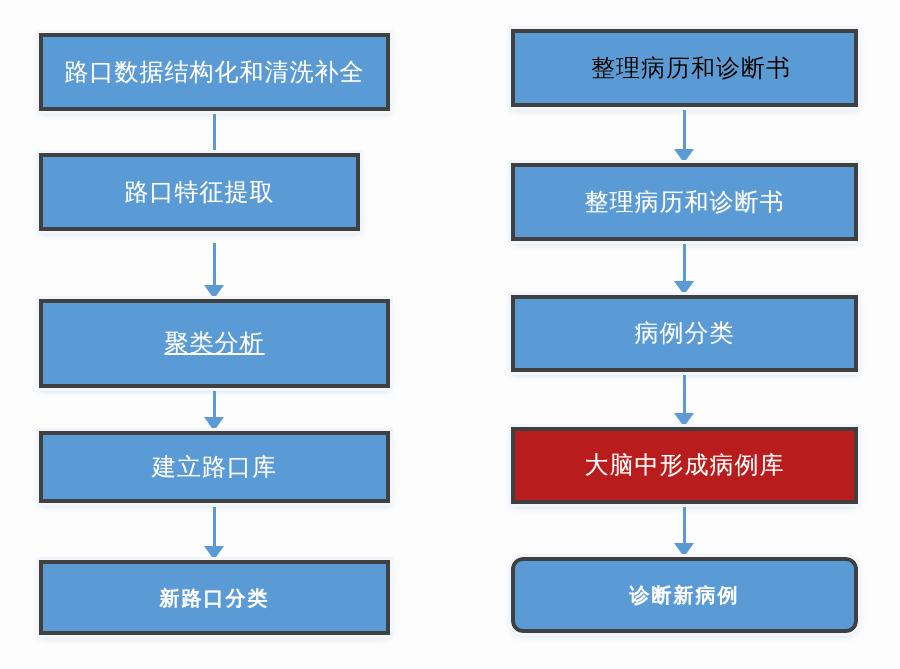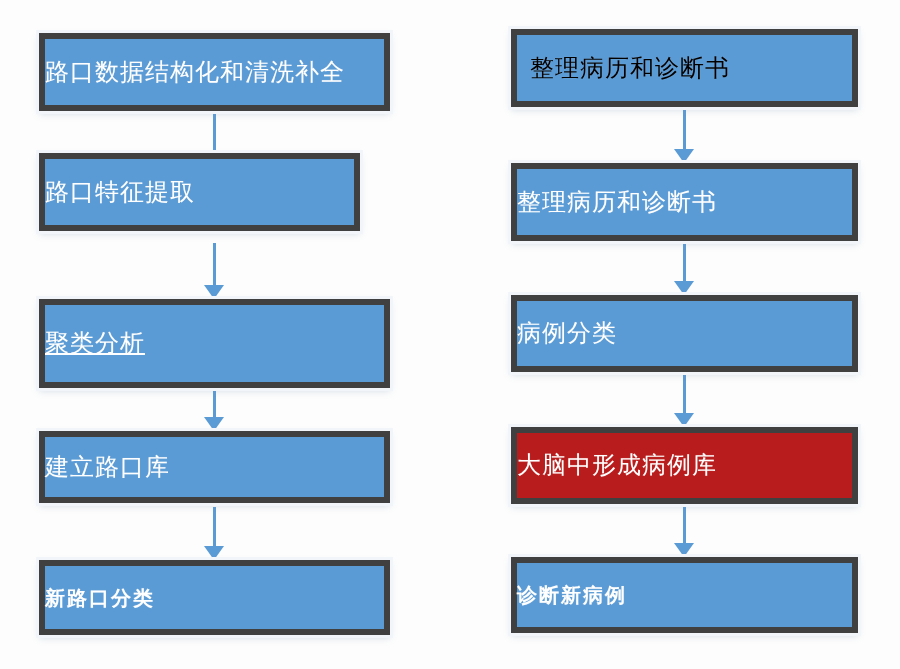--- a/index.html
+++ b/index.html
@@ -27,24 +27,25 @@
     position: absolute;
     top: 0;
     height: 669px;
   }
 
   
   .node {
     position: absolute;
     box-sizing: border-box;
     background: #5b9bd5;
-    border: 6px solid #404040;
+    border: 4px solid #404040;
     outline: 3px solid #f2f5f9;
     display: flex;
     align-items: center;
+    justify-content: center;
     color: #ffffff;
     text-align: center;
     letter-spacing: 1px;
     box-shadow: 0 3px 7px rgba(120,150,180,0.30),
                 0 1px 2px rgba(120,150,180,0.25);
   }
   .node .label {
     display: block;
     line-height: 1.2;
     font-weight: 400;
@@ -142,17 +143,17 @@
       </div>
       <div class="node" style="left: 511px; top: 163px; width: 347px; height: 78px; background: rgb(91, 155, 213); color: rgb(255, 255, 255);">
         <span class="label">整理病历和诊断书</span>
       </div>
       <div class="node" style="left: 511px; top: 295px; width: 347px; height: 77px; background: rgb(91, 155, 213); color: rgb(255, 255, 255);">
         <span class="label">病例分类</span>
       </div>
       <div class="node" style="left: 511px; top: 427px; width: 347px; height: 77px; background: #b91c1c; color: rgb(255, 255, 255);">
         <span class="label">大脑中形成病例库</span>
       </div>
-      <div class="node terminal" style="left: 511px; top: 557px; width: 347px; height: 76px; background: rgb(91, 155, 213); color: rgb(255, 255, 255);">
+      <div class="node terminal" style="left: 511px; top: 557px; width: 347px; height: 76px; background: rgb(91, 155, 213); color: rgb(255, 255, 255); border-radius: 12px;">
         <span class="label">诊断新病例</span>
       </div>
     </div>
   </div>
 
 </body></html>

